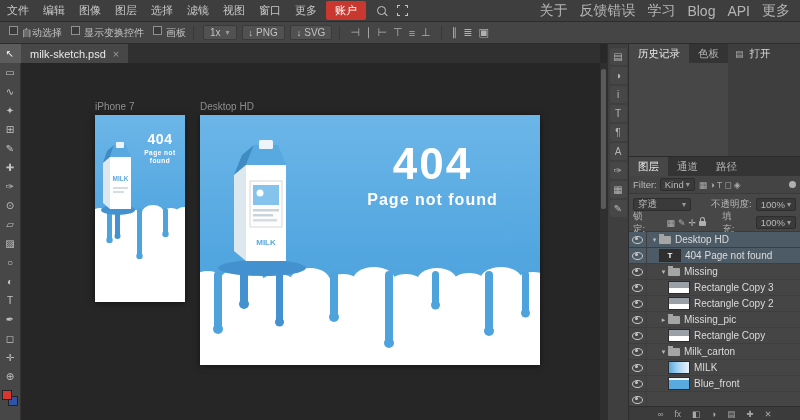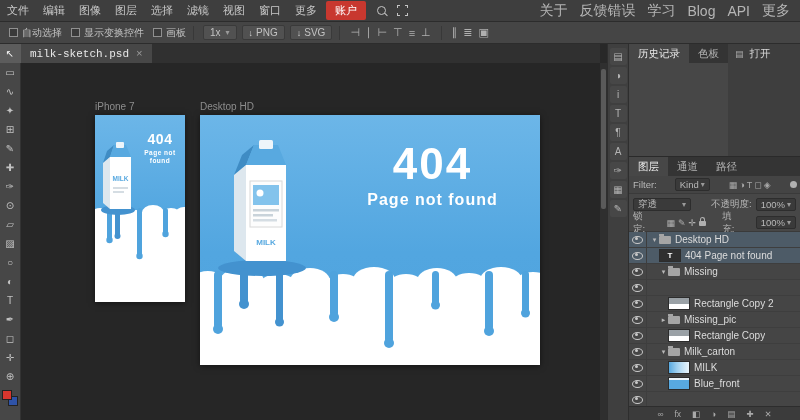--- a/index.html
+++ b/index.html
@@ -20,21 +20,21 @@
   .fullscreen{width:9px;height:9px;border:1px solid #c5c5c5;position:relative;}
   .fullscreen::before{content:"";position:absolute;left:2px;right:2px;top:-1px;bottom:-1px;background:#3e3e3e;}
   .fullscreen::after{content:"";position:absolute;top:2px;bottom:2px;left:-1px;right:-1px;background:#3e3e3e;}
   #menubar-right{margin-left:auto;display:flex;align-items:center;font-size:14px;color:#b5b5b5;padding-right:4px;}
   .menu-link{padding:0 6px;white-space:nowrap;}
 
   
   #optionsbar{position:absolute;left:0;top:22px;width:100%;height:22px;background:#454545;
               border-bottom:1px solid #2c2c2c;display:flex;align-items:center;font-size:10px;
               color:#c2c2c2;box-sizing:border-box;z-index:5;}
-  .opt-check{display:inline-flex;align-items:center;gap:4px;margin-left:9px;}
+  .opt-check{display:inline-flex;align-items:flex-start;gap:4px;margin-left:9px;}
   .cb{width:9px;height:9px;border:1px solid #909090;background:#3a3a3a;position:relative;flex:none;box-sizing:border-box;}
   .vsep{width:1px;height:14px;background:#383838;margin:0 7px;flex:none;}
   .opt-btn{display:inline-flex;align-items:center;gap:3px;background:#515151;border:1px solid #3a3a3a;
            border-radius:2px;padding:1px 6px;margin-left:5px;white-space:nowrap;}
   #scale-btn{margin-left:2px;}
   .dl-glyph{font-size:9px;color:#d8d8d8;}
   .drop-caret{font-size:8px;color:#9a9a9a;margin-left:2px;}
   .bar-icon{font-size:11px;color:#b0b0b0;padding:0 3px;}
   #align-icons,#distribute-icons,#export-buttons{display:flex;align-items:center;}
 
@@ -45,21 +45,21 @@
   .tool{width:21px;height:19px;display:flex;align-items:center;justify-content:center;
         font-size:10px;color:#c2c2c2;box-sizing:border-box;}
   .tool.active{background:#5c5c5c;color:#ffffff;}
   #swatches{margin-top:4px;position:relative;width:16px;height:16px;flex:none;}
   .swatch{position:absolute;width:10px;height:10px;border:1px solid #222;box-sizing:border-box;}
   #swatch-fg{left:0;top:0;z-index:2;}
   #swatch-bg{right:0;bottom:0;}
 
   
   #tabstrip{position:absolute;left:21px;top:44px;width:579px;height:19px;background:#303030;
-            display:flex;align-items:stretch;box-sizing:border-box;font-family:Liberation Mono, monospace;}
+            display:flex;align-items:stretch;box-sizing:border-box;}
   .doc-tab{display:flex;align-items:center;gap:7px;padding:0 9px;background:#474747;color:#e8e8e8;font-size:11px;}
   .tab-close{color:#9a9a9a;font-size:11px;}
   #canvas{position:absolute;left:21px;top:63px;width:579px;height:357px;background:#262626;overflow:hidden;}
   #canvas-scrollbar{position:absolute;left:600px;top:63px;width:7px;height:357px;background:#2f2f2f;}
   #canvas-scroll-thumb{position:absolute;left:1px;top:6px;width:5px;height:140px;background:#5a5a5a;border-radius:2px;}
 
   
   .ab-wrap{position:absolute;}
   #wrap-iphone{left:74px;top:52px;width:90px;height:187px;}
   #wrap-desktop{left:179px;top:52px;width:340px;height:250px;}
@@ -90,21 +90,21 @@
   #right-panel{position:absolute;left:628px;top:44px;width:172px;height:376px;background:#474747;
                border-left:1px solid #2e2e2e;display:flex;flex-direction:column;box-sizing:border-box;}
   .panel-tabs{height:19px;flex:none;background:#343434;display:flex;align-items:stretch;}
   .ptab{display:flex;align-items:center;padding:0 9px;font-size:10.5px;color:#b2b2b2;white-space:nowrap;}
   .ptab.active{background:#474747;color:#e8e8e8;}
   #history-section{height:112px;flex:none;display:flex;flex-direction:row;border-bottom:1px solid #2a2a2a;}
   #history-body{flex:1;background:#3e3e3e;}
   .history-entry{display:flex;align-items:center;gap:6px;padding:3px 7px;font-size:10.5px;color:#d8d8d8;}
   .entry-icon{font-size:9px;color:#a8a8a8;}
   #layers-section{flex:1;display:flex;flex-direction:column;min-height:0;}
-  #filter-row{height:18px;flex:none;display:flex;align-items:center;gap:18px;padding:7px 4px;
+  #filter-row{height:18px;flex:none;display:flex;align-items:center;gap:3px;padding:7px 4px;
               font-size:9.5px;color:#b8b8b8;border-bottom:1px solid #3a3a3a;background:#444444;box-sizing:border-box;}
   .mini-drop{display:inline-flex;align-items:center;background:#3a3a3a;border:1px solid #2d2d2d;
              border-radius:2px;padding:0 4px;height:13px;box-sizing:border-box;white-space:nowrap;}
   #blend-select{width:58px;justify-content:space-between;}
   .filter-icon{font-size:9px;color:#a8a8a8;padding:0 1px;}
   #filter-icons{display:inline-flex;align-items:center;}
   #filter-toggle{margin-left:auto;width:7px;height:7px;border-radius:50%;background:#b0b0b0;flex:none;}
   #blend-row{height:20px;flex:none;display:flex;align-items:center;gap:4px;padding:0 4px;
              font-size:9.5px;color:#b8b8b8;box-sizing:border-box;}
   #lock-row{height:18px;flex:none;display:flex;align-items:center;gap:16px;padding:0 4px;
@@ -465,20 +465,24 @@
             <div class="row-body" style="padding-left: 12px;">
               <span class="caret">▾</span>
               <span class="folder"></span>
               <span class="layer-name">Missing</span>
             </div>
           </div>
           <div class="layer-row">
             <div class="eye-cell">
               <span class="eye"></span>
             </div>
+            <div class="row-body" style="padding-left: 21px;">
+              <span class="thumb thumb-wave"></span>
+              <span class="layer-name">Rectangle Copy 3</span>
+            </div>
           </div>
           <div class="layer-row">
             <div class="eye-cell">
               <span class="eye"></span>
             </div>
             <div class="row-body" style="padding-left: 21px;">
               <span class="thumb thumb-wave"></span>
               <span class="layer-name">Rectangle Copy 2</span>
             </div>
           </div>

